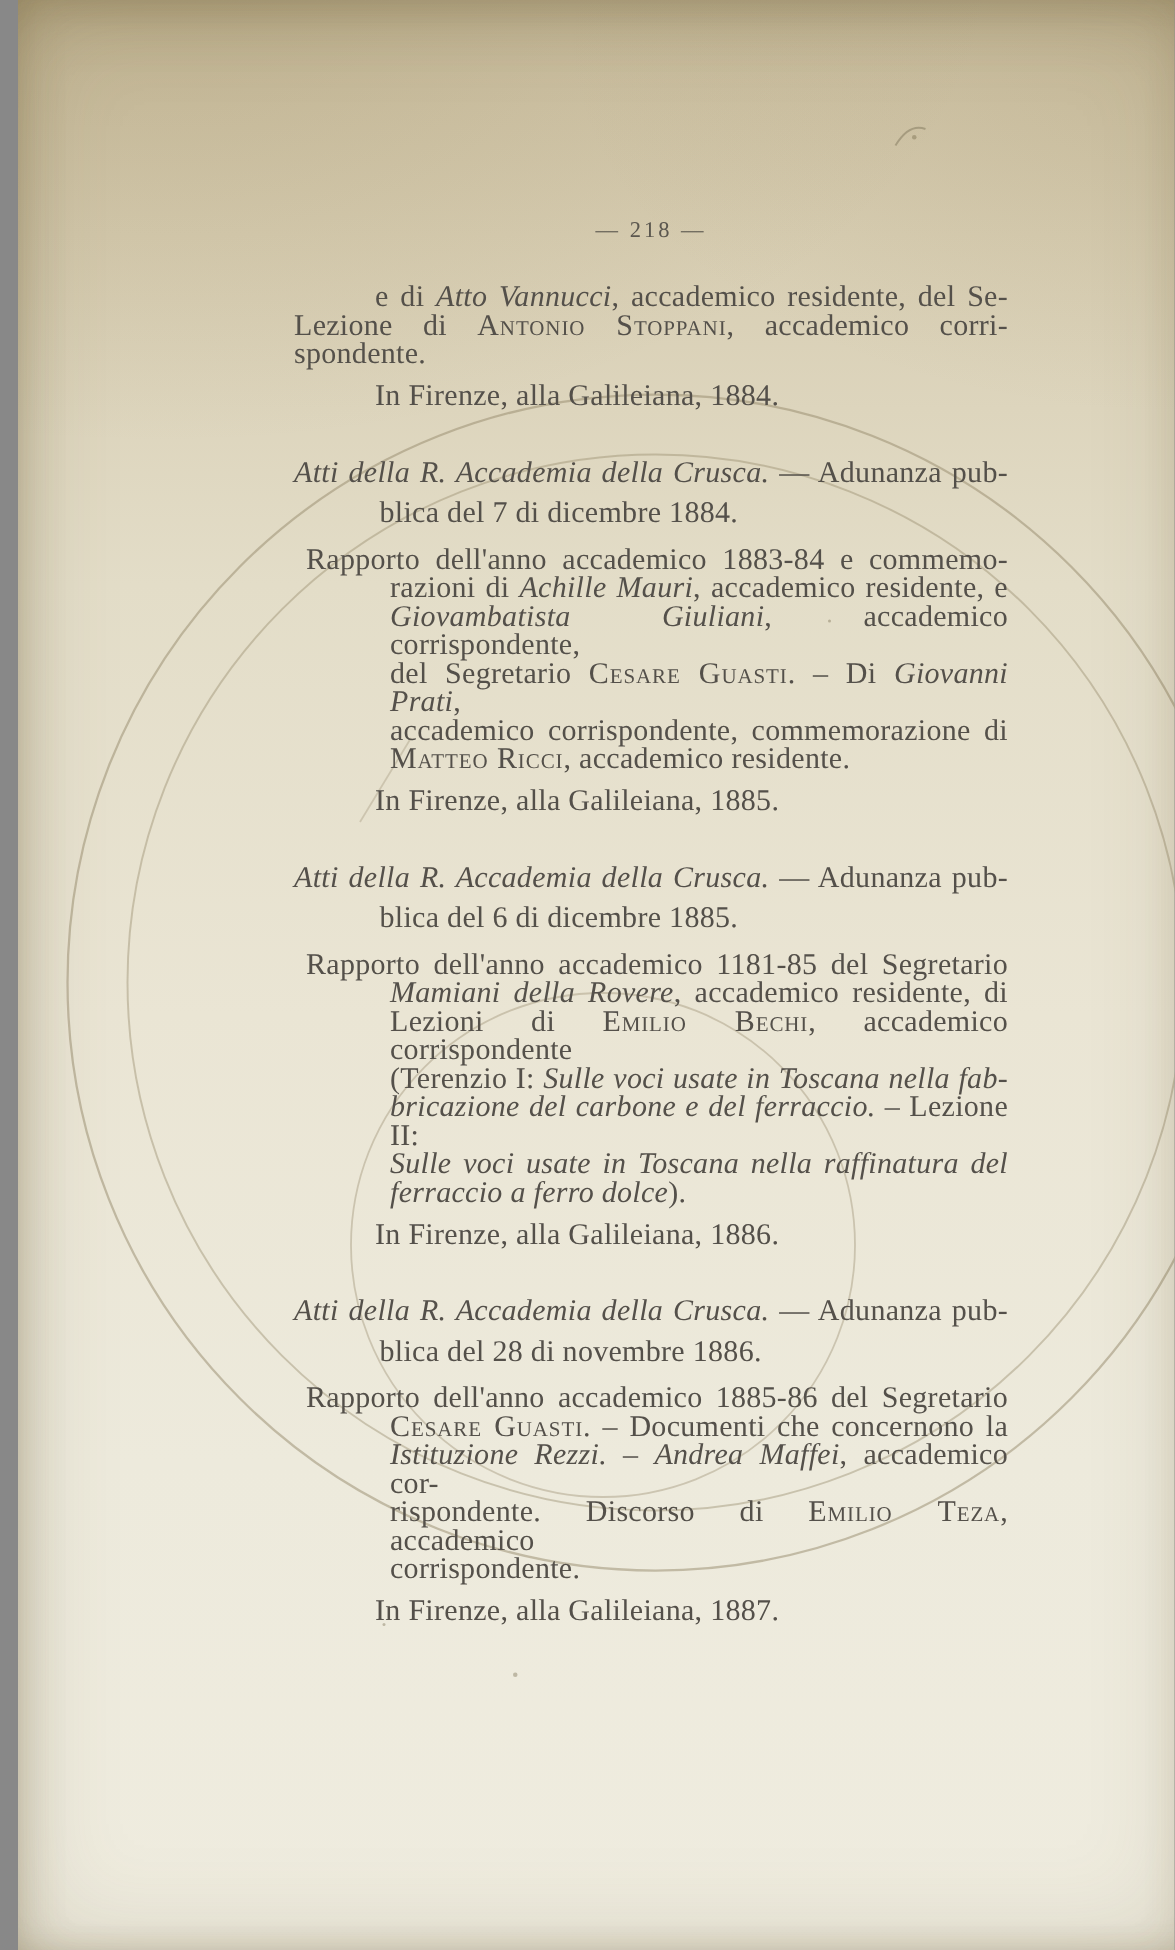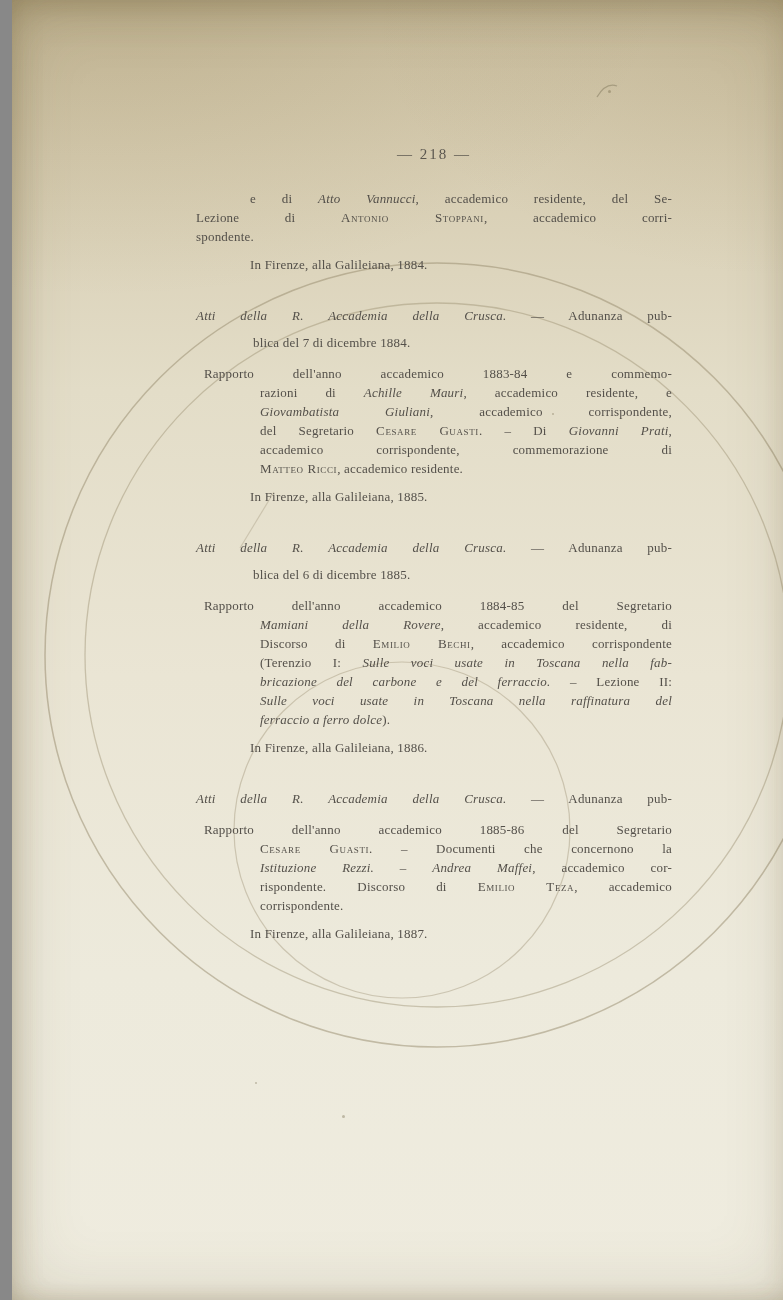--- a/index.html
+++ b/index.html
@@ -24,21 +24,21 @@
       inset -14px 0 34px -16px rgba(110,92,50,.14),
       inset 0 -8px 26px -14px rgba(110,92,50,.20);
   }
   .stamp{position:absolute;left:0;top:0;z-index:1;pointer-events:none;}
   .speck{position:absolute;border-radius:50%;background:rgba(100,88,58,.35);z-index:1;}
   .content{position:absolute;left:184px;top:0;width:476px;z-index:3;}
   .pageno{
     margin-top:146px;text-align:center;
     font-size:15px;letter-spacing:2px;color:#5b574f;
   }
-  .block{font-size:13px;line-height:19px;letter-spacing:.2px;}
+  .block{font-size:20px;line-height:19px;letter-spacing:.2px;}
   .paragraph{margin-top:26px;}
   .imprint{margin-top:9px;}
   .heading{margin-top:32px;}
   .entry{margin-top:12px;}
   .line{text-align:justify;text-align-last:justify;}
   .line.end{text-align:right;text-align-last:left;}
   .paragraph .line.first{margin-left:54px;}
   .imprint .line{margin-left:54px;}
   .heading .line.rest{margin-top:8px;margin-left:57px;}
   .entry .line.first{margin-left:8px;}
@@ -88,33 +88,34 @@
           <div class="line rest end"><span class="sc">Matteo Ricci</span><span>, accademico residente.</span></div>
         </div>
         <div class="block imprint">
           <div class="line first end"><span>In Firenze, alla Galileiana, 1885.</span></div>
         </div>
         <div class="block heading">
           <div class="line first"><span class="it">Atti della R. Accademia della Crusca.</span><span> — Adunanza pub-</span></div>
           <div class="line rest end"><span>blica del 6 di dicembre 1885.</span></div>
         </div>
         <div class="block entry">
-          <div class="line first"><span>Rapporto dell'anno accademico 1884-85 del Segretario</span></div>
+          <div class="line first"><span>Rapporto dell'anno accademico 1181-85 del Segretario</span></div>
           <div class="line rest"><span class="it">Mamiani della Rovere</span><span>, accademico residente, di</span></div>
-          <div class="line rest"><span>Discorso di </span><span class="sc">Emilio Bechi</span><span>, accademico corrispondente</span></div>
+          <div class="line rest"><span>Lezioni di </span><span class="sc">Emilio Bechi</span><span>, accademico corrispondente</span></div>
           <div class="line rest"><span>(Terenzio I: </span><span class="it">Sulle voci usate in Toscana nella fab-</span></div>
           <div class="line rest"><span class="it">bricazione del carbone e del ferraccio.</span><span> – Lezione II:</span></div>
           <div class="line rest"><span class="it">Sulle voci usate in Toscana nella raffinatura del</span></div>
           <div class="line rest end"><span class="it">ferraccio a ferro dolce</span><span>).</span></div>
         </div>
         <div class="block imprint">
           <div class="line first end"><span>In Firenze, alla Galileiana, 1886.</span></div>
         </div>
         <div class="block heading">
           <div class="line first"><span class="it">Atti della R. Accademia della Crusca.</span><span> — Adunanza pub-</span></div>
+          <div class="line rest end"><span>blica del 28 di novembre 1886.</span></div>
         </div>
         <div class="block entry">
           <div class="line first"><span>Rapporto dell'anno accademico 1885-86 del Segretario</span></div>
           <div class="line rest"><span class="sc">Cesare Guasti</span><span>. – Documenti che concernono la</span></div>
           <div class="line rest"><span class="it">Istituzione Rezzi.</span><span> – </span><span class="it">Andrea Maffei</span><span>, accademico cor-</span></div>
           <div class="line rest"><span>rispondente. Discorso di </span><span class="sc">Emilio Teza</span><span>, accademico</span></div>
           <div class="line rest end"><span>corrispondente.</span></div>
         </div>
         <div class="block imprint">
           <div class="line first end"><span>In Firenze, alla Galileiana, 1887.</span></div>

